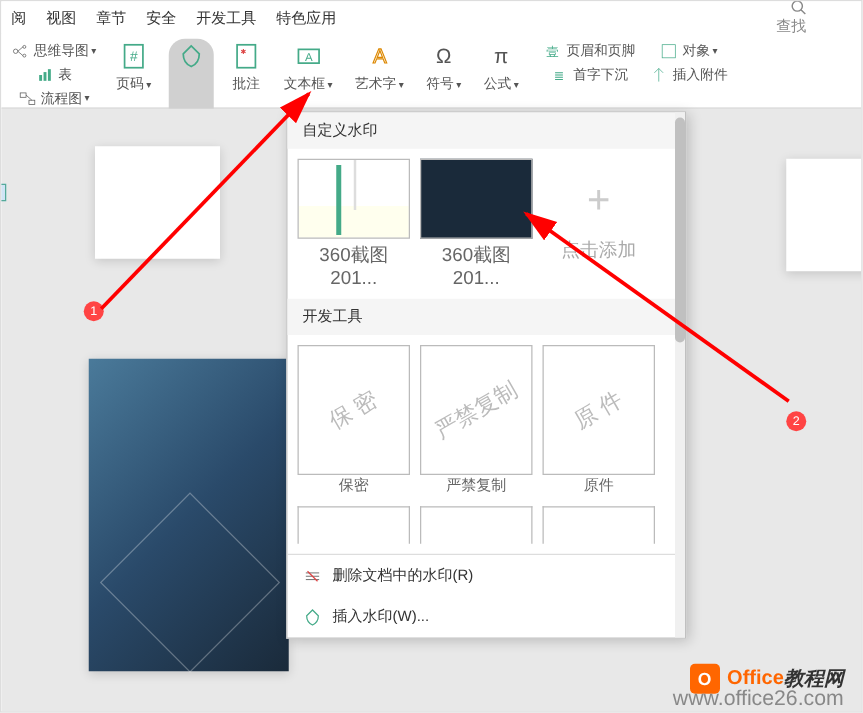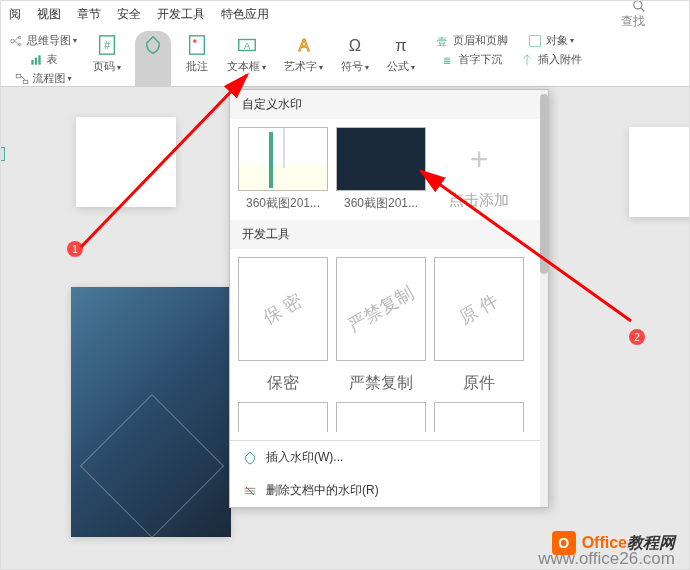--- a/index.html
+++ b/index.html
@@ -25,35 +25,35 @@
     .page1 { left: 75px; top: 30px; width: 100px; height: 90px; }
     .page1-icon { position: absolute; left: -10px; top: 60px; width: 14px; height: 14px; background: #d0e4f5; border: 1px solid #5a9; }
     .page2 { left: 70px; top: 200px; width: 160px; height: 250px; background: linear-gradient(135deg, #4a7a9a 0%, #2a4a6a 50%, #1a2a3a 100%); }
     .page2::after { content: ""; position: absolute; left: 30px; bottom: 20px; width: 100px; height: 100px; border: 1px solid rgba(255,255,255,0.3); transform: rotate(45deg); }
     
     .watermark-popup { position: absolute; left: 228px; top: 88px; width: 320px; background: #fff; border: 1px solid #c0c0c0; box-shadow: 2px 2px 10px rgba(0,0,0,0.2); font-size: 12px; color: #333; }
     .popup-section-title { padding: 6px 12px; background: #f5f5f5; font-weight: normal; }
     .thumb-grid { display: flex; flex-wrap: wrap; padding: 8px; gap: 8px; }
     .thumb { width: 90px; display: flex; flex-direction: column; align-items: center; cursor: pointer; }
     .thumb-img { width: 90px; height: 64px; border: 1px solid #bbb; background: #fff; position: relative; display: flex; align-items: center; justify-content: center; overflow: hidden; }
-    .thumb-label { font-size: 12px; margin-top: 4px; color: #666; text-align: center; }
+    .thumb-label { font-size: 15px; margin-top: 4px; color: #666; text-align: center; }
     .thumb-add { border: none; }
     .thumb-add .plus { font-size: 32px; color: #ccc; }
     .thumb-add-lbl { font-size: 15px; color: #aaa; }
     .custom1 { background: linear-gradient(#fff 60%, #ffe 60%); }
     .custom1::before { content: ""; position: absolute; left: 30px; top: 4px; width: 4px; height: 56px; background: #4a8; }
     .custom1::after { content: ""; position: absolute; left: 44px; top: 0; width: 2px; height: 40px; background: #ddd; }
     .custom2 { background: #1a2a3a; }
     .custom2::after { content: ""; position: absolute; color: #999; font-size: 7px; left: 24px; top: 36px; }
     
     .preset-grid { display: flex; flex-wrap: wrap; padding: 8px; gap: 8px; }
     .preset-thumb { width: 90px; display: flex; flex-direction: column; align-items: center; cursor: pointer; }
     .preset-img { width: 90px; height: 104px; border: 1px solid #bbb; background: #fff; display: flex; align-items: center; justify-content: center; font-size: 18px; color: #bbb; font-family: serif; }
     .preset-img .diag { transform: rotate(-30deg); }
-    .preset-label { font-size: 16px; margin-top: 12px; color: #666; }
+    .preset-label { font-size: 12px; margin-top: 0; color: #666; }
     .preset-row2 { display: flex; padding: 0 8px 8px; gap: 8px; }
     .preset-row2 .preset-img { height: 30px; border-bottom: none; }
     
     .popup-footer { border-top: 1px solid #ddd; }
     .menu-item { display: flex; align-items: center; padding: 8px 12px; cursor: pointer; }
     .menu-item svg { margin-right: 8px; }
     
     .marker { position: absolute; width: 16px; height: 16px; background: #f44; border-radius: 50%; color: #fff; font-size: 10px; display: flex; align-items: center; justify-content: center; }
     .marker1 { left: 66px; top: 240px; }
     .marker2 { right: 44px; top: 328px; }
@@ -276,32 +276,32 @@
         <div class="preset-img"></div>
       </div>
     <div class="preset-thumb">
         <div class="preset-img"></div>
       </div>
   </div>
 
   <div class="popup-footer">
     <div class="menu-item">
       <svg width="16" height="16" viewBox="0 0 24 24">
-          <path d="M12 3 L5 10 Q5 18 12 21 Q19 18 19 10 Z" fill="none" stroke="#4a8" stroke-width="1.5"></path>
-        </svg>
-      <span>插入水印(W)...</span>
-    </div>
-    <div class="menu-item">
-      <svg width="16" height="16" viewBox="0 0 24 24">
           <line x1="4" y1="8" x2="20" y2="8" stroke="#555"></line>
           <line x1="4" y1="12" x2="20" y2="12" stroke="#555"></line>
           <line x1="4" y1="16" x2="20" y2="16" stroke="#555"></line>
           <line x1="6" y1="6" x2="18" y2="18" stroke="#d44" stroke-width="1.5"></line>
         </svg>
       <span>删除文档中的水印(R)</span>
+    </div>
+    <div class="menu-item">
+      <svg width="16" height="16" viewBox="0 0 24 24">
+          <path d="M12 3 L5 10 Q5 18 12 21 Q19 18 19 10 Z" fill="none" stroke="#4a8" stroke-width="1.5"></path>
+        </svg>
+      <span>插入水印(W)...</span>
     </div>
   </div>
 
   <div class="scrollbar-track" style="top:0;right:0;height:100%;"></div>
   <div class="scrollbar-thumb" style="top:4px;right:0;height:180px;"></div>
 </div>
 
 <div class="marker marker1">1</div>
 <div class="marker marker2">2</div>
 

